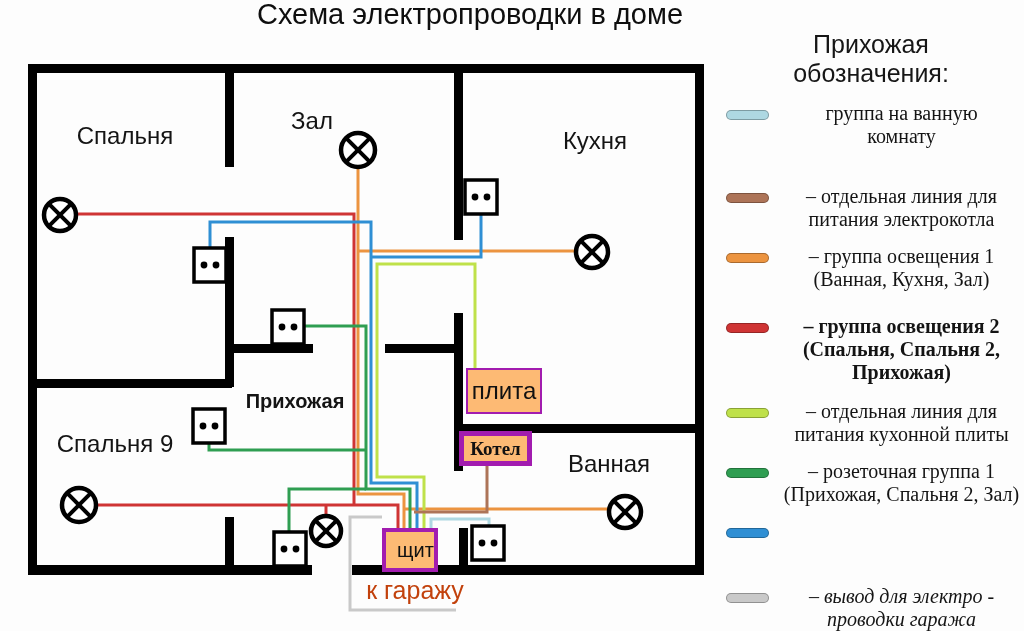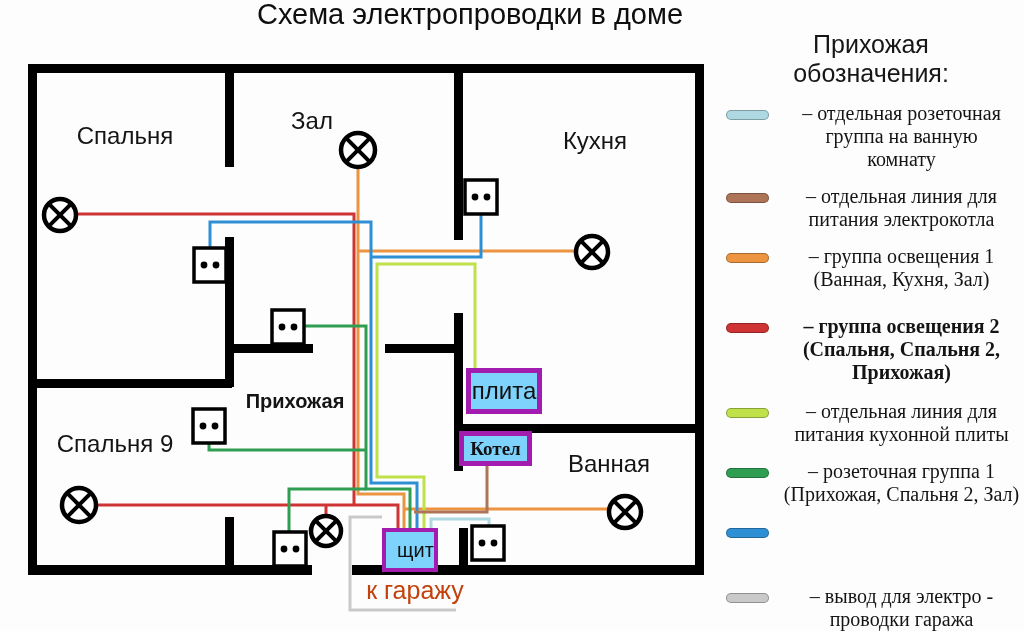--- a/index.html
+++ b/index.html
@@ -3,21 +3,21 @@
 <meta charset="utf-8">
 <style>
   html,body{margin:0;padding:0;background:#fff;}
   .stage{position:relative;width:1024px;height:631px;background:#fdfdfd;overflow:hidden;
          font-family:"Liberation Sans","DejaVu Sans",sans-serif;color:#111;}
   .title{position:absolute;left:0;top:-2px;width:940px;text-align:center;
          font-size:29px;font-weight:500;letter-spacing:0;color:#0e0e0e;}
   #plan{position:absolute;left:0;top:0;}
   .room-label{position:absolute;transform:translate(-50%,-50%);font-size:24px;color:#141414;white-space:nowrap;}
   .room-label.small{font-size:20px;font-weight:bold;}
-  .eq-box{position:absolute;background:#7dd3fc;border:5px solid #a21caf;display:flex;
+  .eq-box{position:absolute;background:#fdba74;border:2px solid #a21caf;display:flex;
           align-items:center;justify-content:center;white-space:nowrap;box-sizing:border-box;}
   .eq-box.stove{font-size:24px;}
   .eq-box.boiler{font-family:"Liberation Serif","DejaVu Serif",serif;font-weight:bold;font-size:19px;border-width:5px;}
   .eq-box.panel{font-size:20px;border-width:4px;padding-left:11px;}
   .garage-label{position:absolute;font-size:25px;color:#c2410c;text-align:center;white-space:nowrap;}
   .legend{position:absolute;left:720px;top:30px;width:302px;height:600px;}
   .legend-heading{position:absolute;left:0;top:0;width:100%;text-align:center;
                   font-size:25px;line-height:29px;color:#161616;}
   .legend-item{position:absolute;left:0;width:100%;display:flex;align-items:flex-start;}
   .legend-swatch{flex:0 0 41px;height:8px;border-radius:5px;margin:8px 12px 0 6px;
@@ -140,21 +140,20 @@
   <div class="eq-box boiler" style="left:459px;top:431px;width:73px;height:35px">Котел</div>
   <div class="eq-box panel" style="left:382px;top:528px;width:56px;height:44px">щит</div>
   <div class="garage-label" style="left:362px;top:576px;width:106px">к гаражу</div>
 
   <div class="legend">
     <div class="legend-heading"><span>Прихожая</span><br><span>обозначения:</span></div>
     <div id="legend-items">
         <div class="legend-item" style="top: 72px;">
           <div class="legend-swatch" style="background: rgb(174, 216, 226);"></div>
           <div class="legend-text">
-            <div>– отдельная розеточная</div>
             <div>группа на ванную</div>
             <div>комнату</div>
           </div>
         </div>
         <div class="legend-item" style="top: 155px;">
           <div class="legend-swatch" style="background: rgb(173, 116, 88);"></div>
           <div class="legend-text">
             <div>– отдельная линия для</div>
             <div>питания электрокотла</div>
           </div>
@@ -184,21 +183,21 @@
         <div class="legend-item" style="top: 430px;">
           <div class="legend-swatch" style="background: rgb(47, 158, 82);"></div>
           <div class="legend-text">
             <div>– розеточная группа 1</div>
             <div>(Прихожая, Спальня 2, Зал)</div>
           </div>
         </div>
         <div class="legend-item" style="top: 490px;">
           <div class="legend-swatch" style="background: rgb(47, 143, 212);"></div>
         </div>
-        <div class="legend-item" style="top: 555px;">
+        <div class="legend-item" style="top: 555px; font-style: italic;">
           <div class="legend-swatch" style="background: rgb(201, 201, 201);"></div>
           <div class="legend-text">
             <div>– вывод для электро -</div>
             <div>проводки гаража</div>
           </div>
         </div>
       </div>
   </div>
 
 </div>

